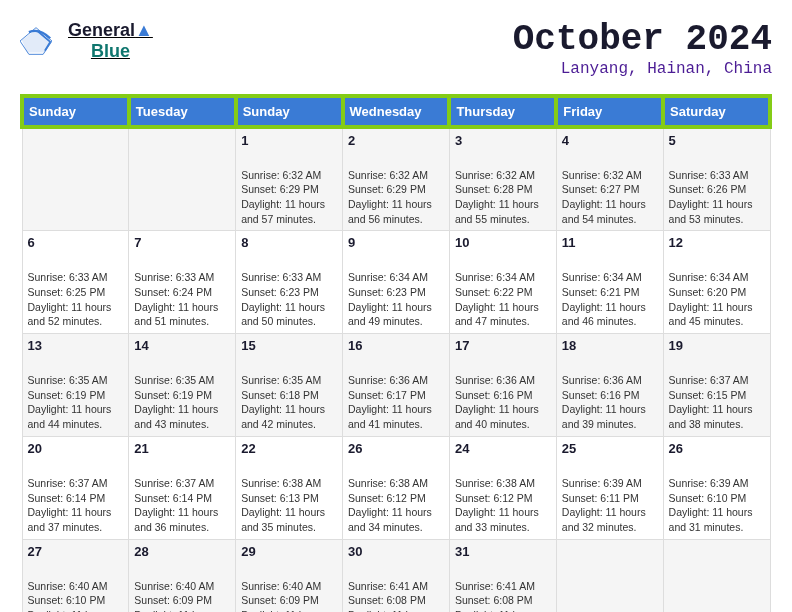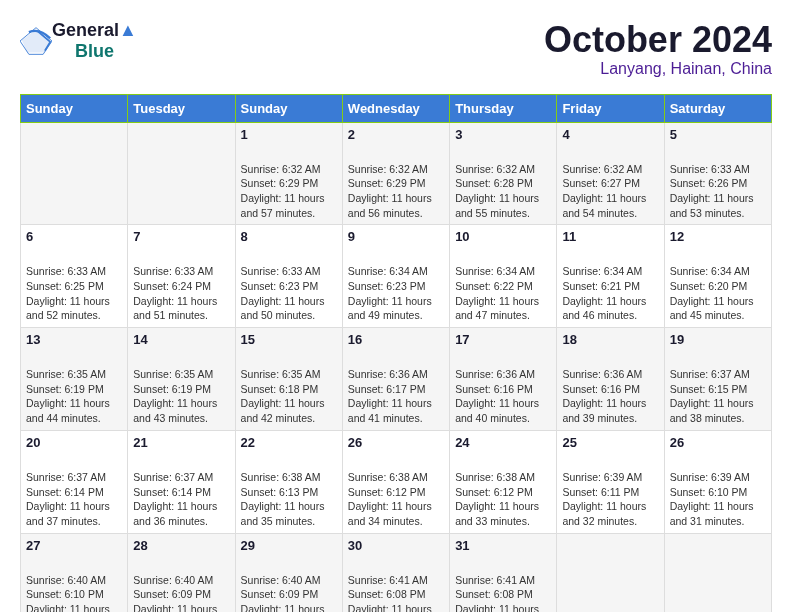--- a/index.html
+++ b/index.html
@@ -12,28 +12,30 @@
     }
     .header {
       display: flex;
       justify-content: space-between;
       align-items: flex-start;
       margin-bottom: 16px;
     }
     .logo {
       display: flex;
       align-items: center;
-      gap: 0;
+      gap: 16px;
+      text-decoration: underline;
     }
     .logo-icon {
       width: 32px;
       height: 28px;
     }
     .title-block {
       text-align: right;
+      font-family: Liberation Mono, monospace;
     }
     .month-title {
       font-size: 36px;
       font-weight: bold;
       color: #1a1a2e;
       line-height: 1.1;
     }
     .location {
       font-size: 16px;
       color: #4c1d95;
@@ -43,21 +45,21 @@
       border-collapse: collapse;
       font-size: 11px;
     }
     thead tr th {
       background-color: #3a7bd5;
       color: #fff;
       text-align: left;
       padding: 6px 5px;
       font-size: 13px;
       font-weight: bold;
-      border: 1px solid #84cc16;
+      border: 4px solid #84cc16;
     }
     tbody tr td {
       border: 1px solid #ddd;
       vertical-align: top;
       padding: 4px 5px;
       height: 90px;
       width: 107px;
     }
     tbody tr:nth-child(odd) td {
       background-color: #f5f5f5;

